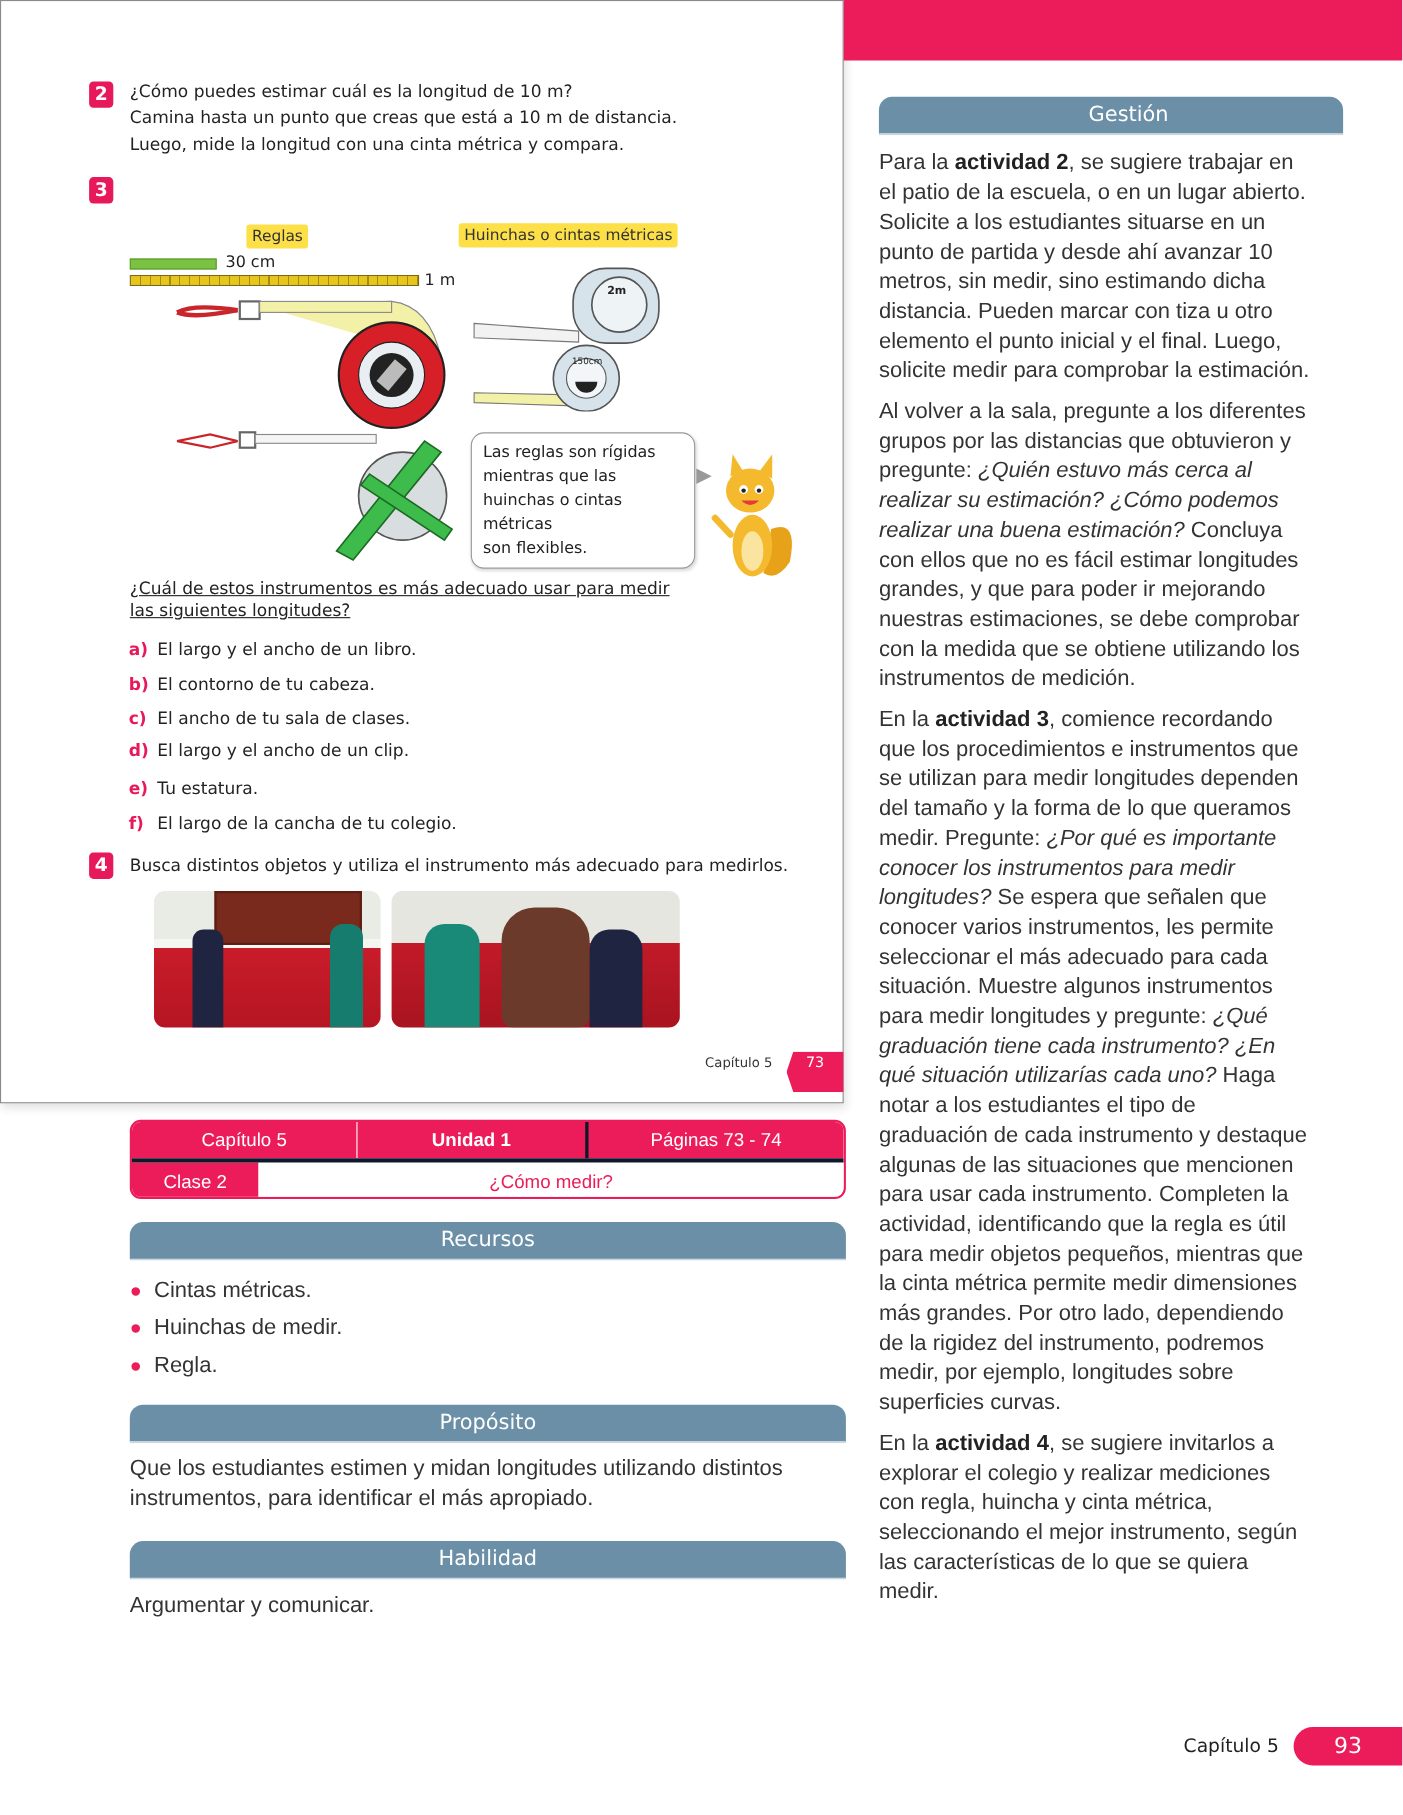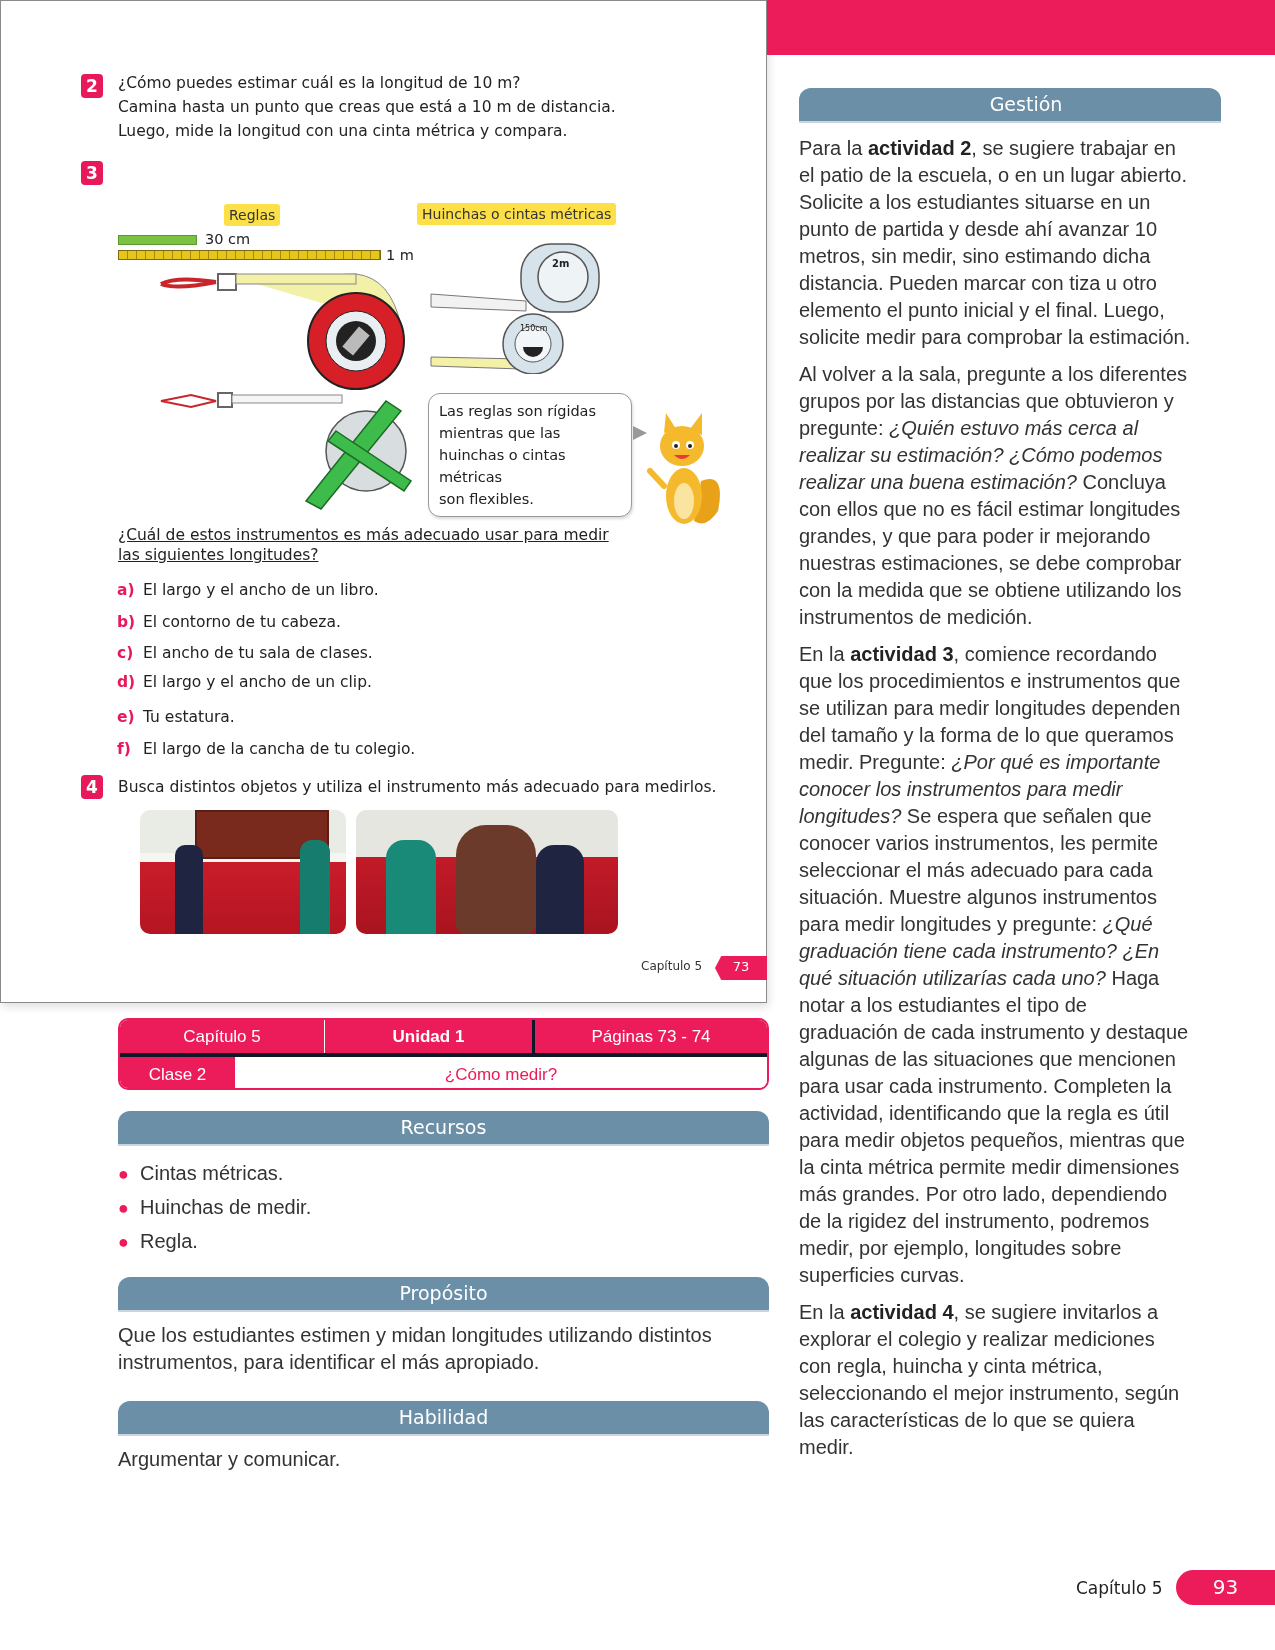--- a/index.html
+++ b/index.html
@@ -38,21 +38,21 @@
   .it-row1 { position:absolute; left:0; top:0; width:100%; height:33px; background:#ec1b5a; display:flex; }
   .it-cell { color:#fff; font-family:"Liberation Sans", sans-serif; font-size:17px; text-align:center; line-height:33px; }
   .it-row2 { position:absolute; left:0; top:33px; width:100%; height:35px; display:flex; border-top:4px solid #0f172a; }
 
   .bullet-item { position:absolute; left:118px; font-family:"Liberation Sans", sans-serif; font-size:20px; color:#333; }
   .bullet-dot { color:#ec1b5a; display:inline-block; width:22px; font-size:18px; }
 
   .footer-label { position:absolute; font-size:17px; color:#222; }
   .page-pill { position:absolute; left:1176px; top:1570px; width:99px; height:35px; background:#ec1b5a;
                border-radius:18px 0 0 18px; color:#fff; font-size:20px; text-align:center; line-height:35px; }
-  .sp-pagenum { position:absolute; left:714px; top:955px; width:52px; height:24px; background:#ec1b5a;
+  .sp-pagenum { position:absolute; left:714px; top:955px; width:52px; height:37px; background:#ec1b5a;
                 color:#fff; font-size:13px; line-height:22px; text-align:center;
                 clip-path:polygon(12% 0,100% 0,100% 100%,12% 100%,0 50%); }
 </style>
 </head>
 <body>
 
 <div class="student-page">
 
   <div class="num-badge" style="left:80px;top:73px;">2</div>
   <div class="abs sp-text" style="left:117px;top:70px;">

